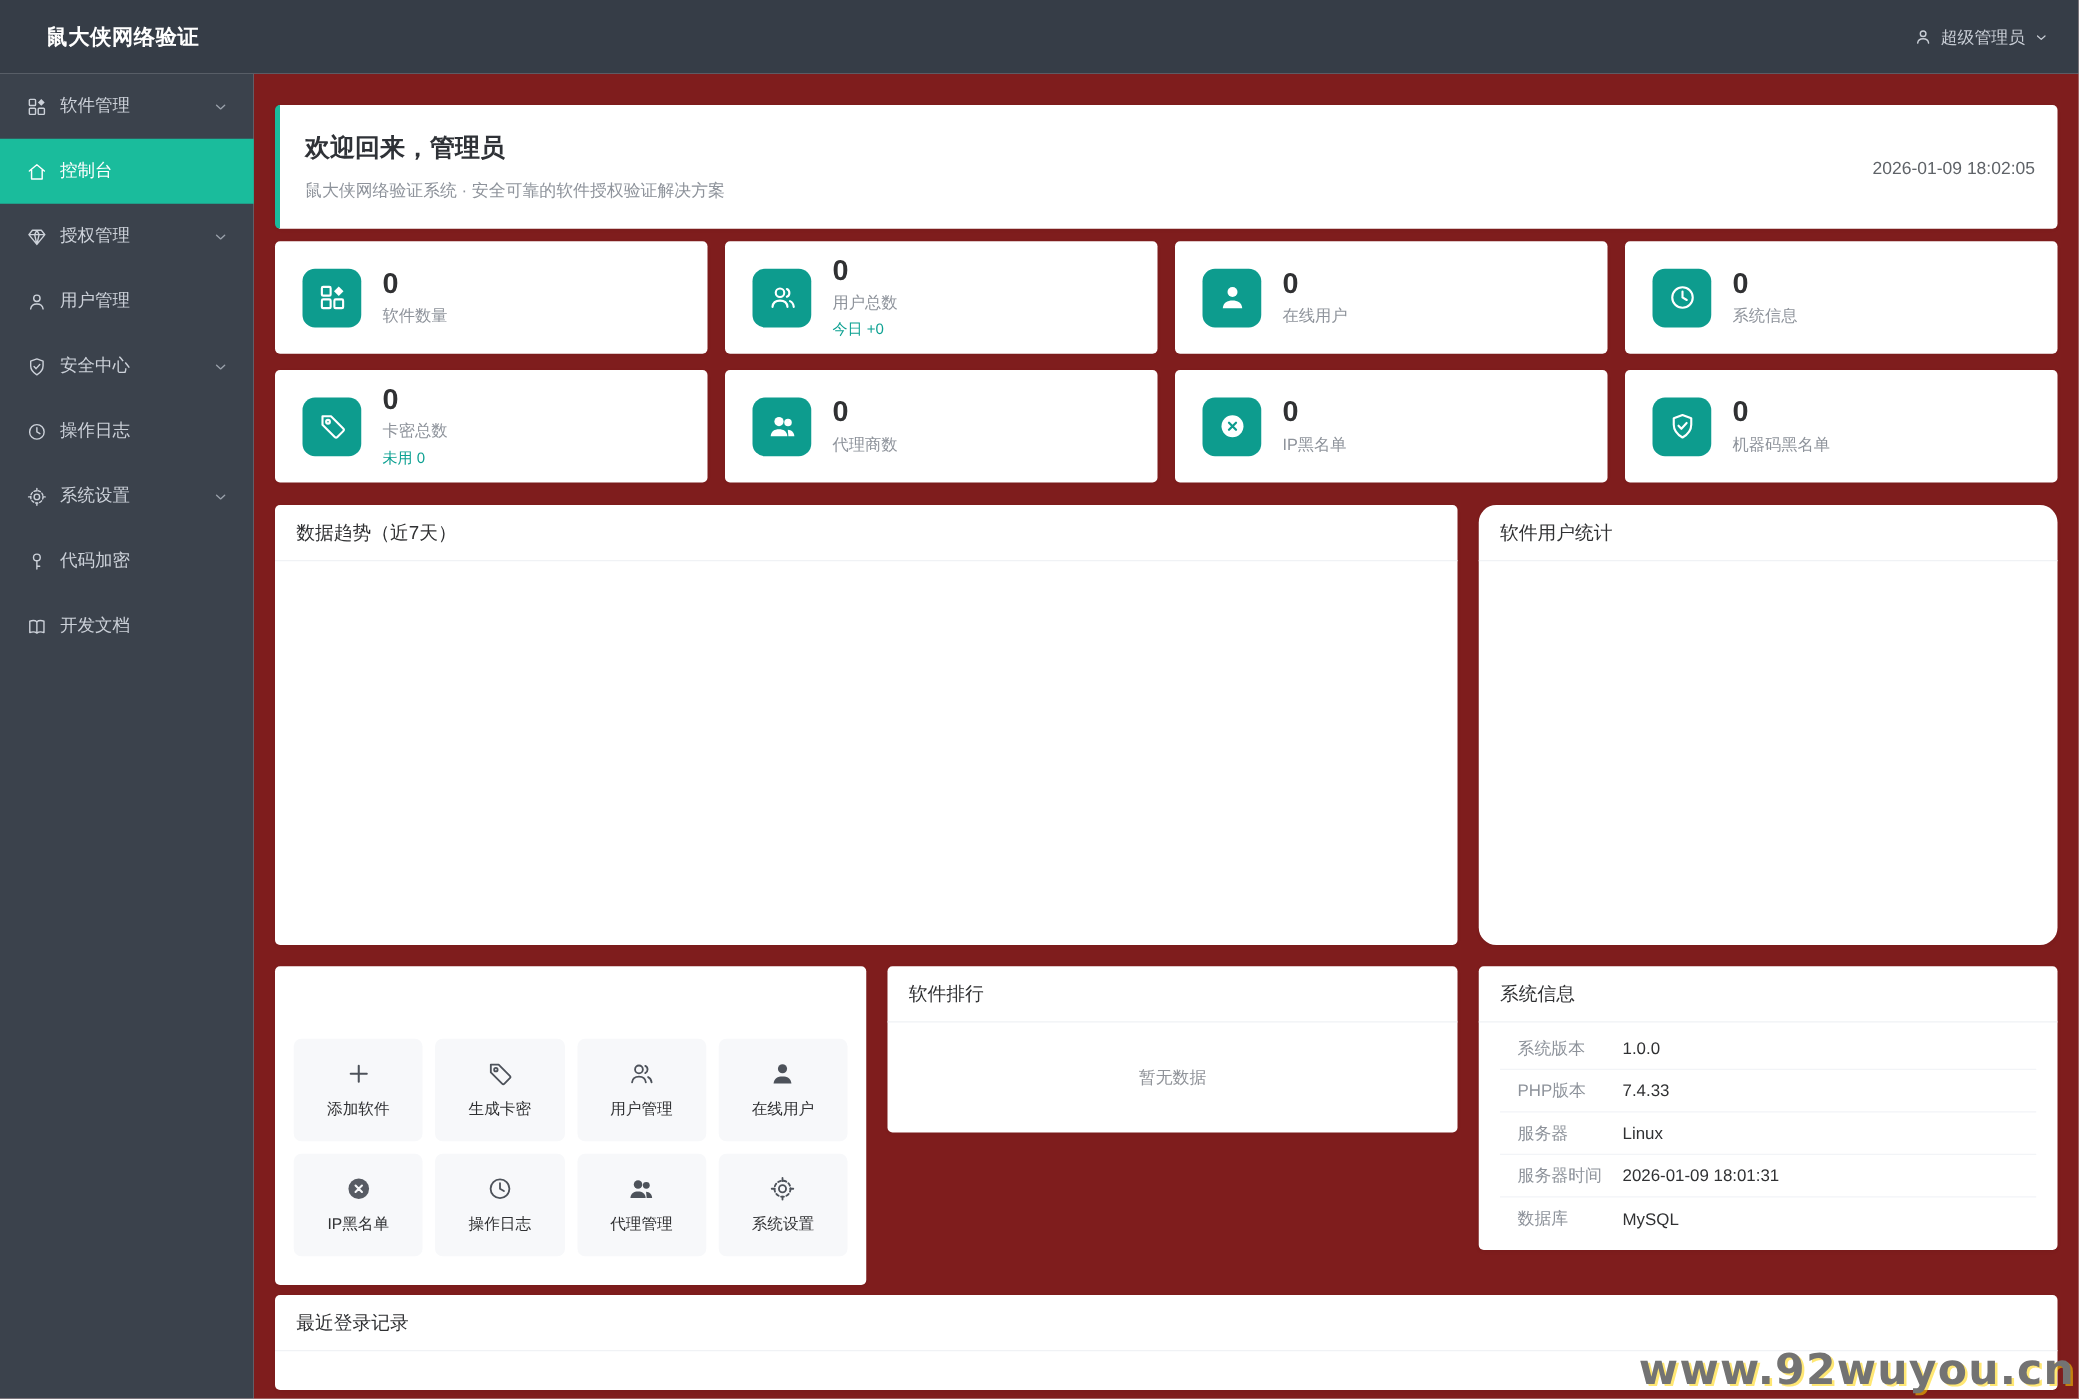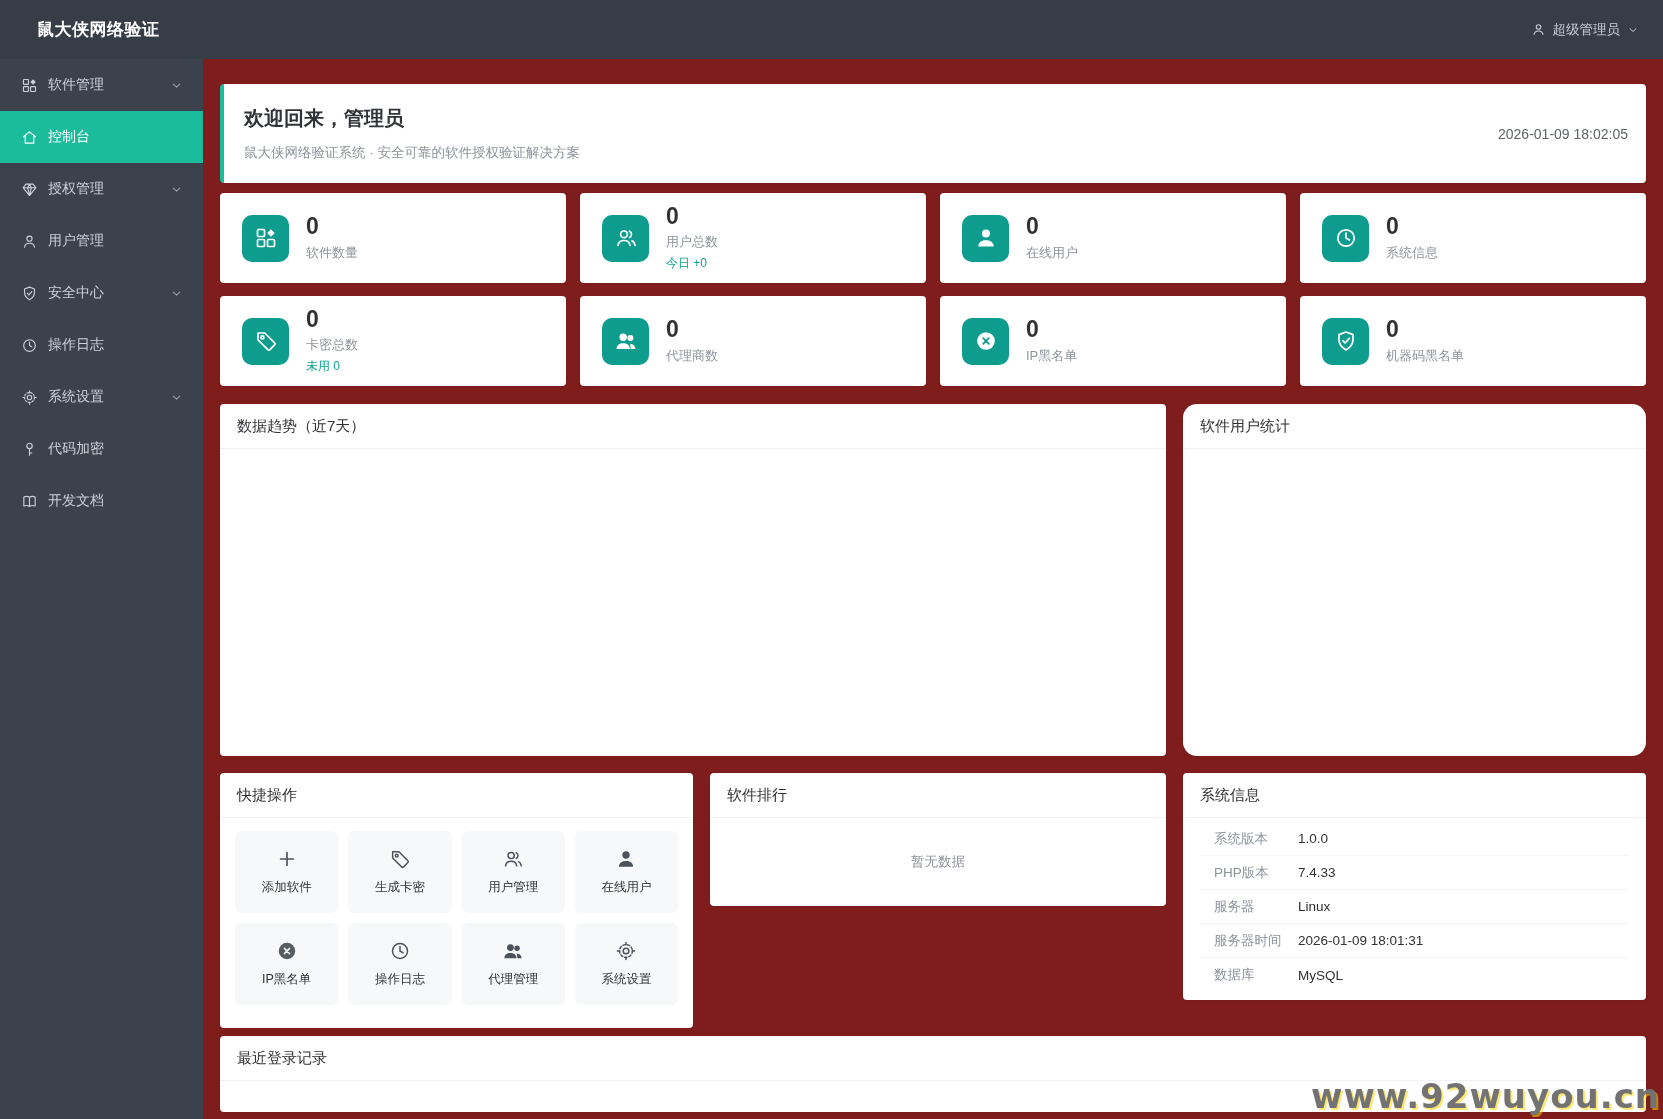--- a/index.html
+++ b/index.html
@@ -300,21 +300,20 @@
     <div class="phead">数据趋势（近7天）</div>
     <div></div>
   </div>
 
   <div class="panel supanel">
     <div class="phead">软件用户统计</div>
     <div></div>
   </div>
 
   <div class="panel quick">
-    <div class="phead">快捷操作</div>
     <div class="qgrid">
       <div class="qbtn">
         <svg viewBox="0 0 24 24" fill="none" stroke="currentColor" stroke-width="1.8" stroke-linecap="round">
             <path d="M12 5v14M5 12h14"></path>
           </svg>
         <span class="qlabel">添加软件</span>
       </div>
       <div class="qbtn">
         <svg viewBox="0 0 24 24" fill="none" stroke="currentColor" stroke-width="1.6" stroke-linejoin="round">
             <path d="M4 4h6.8l9.8 9.8a1.5 1.5 0 010 2.1l-4.7 4.7a1.5 1.5 0 01-2.1 0L4 10.8z"></path>

